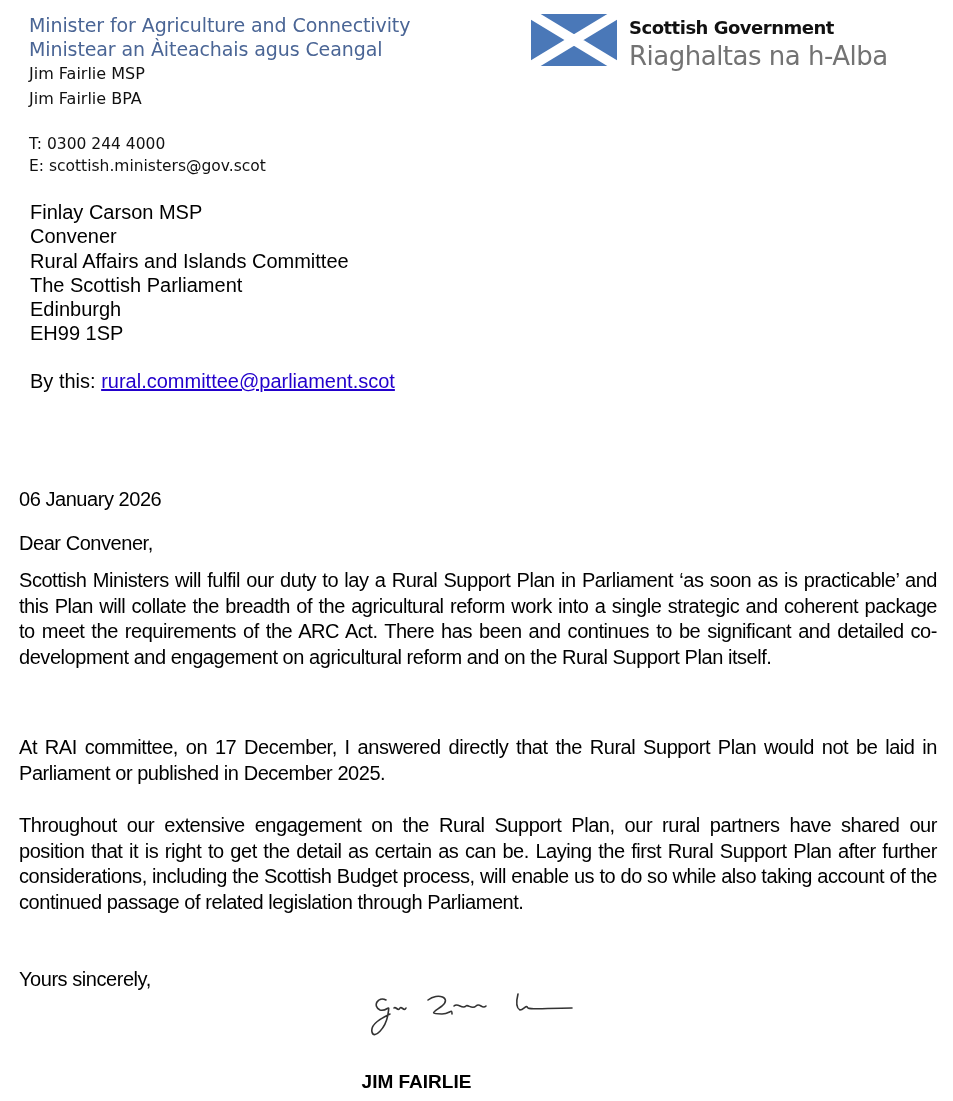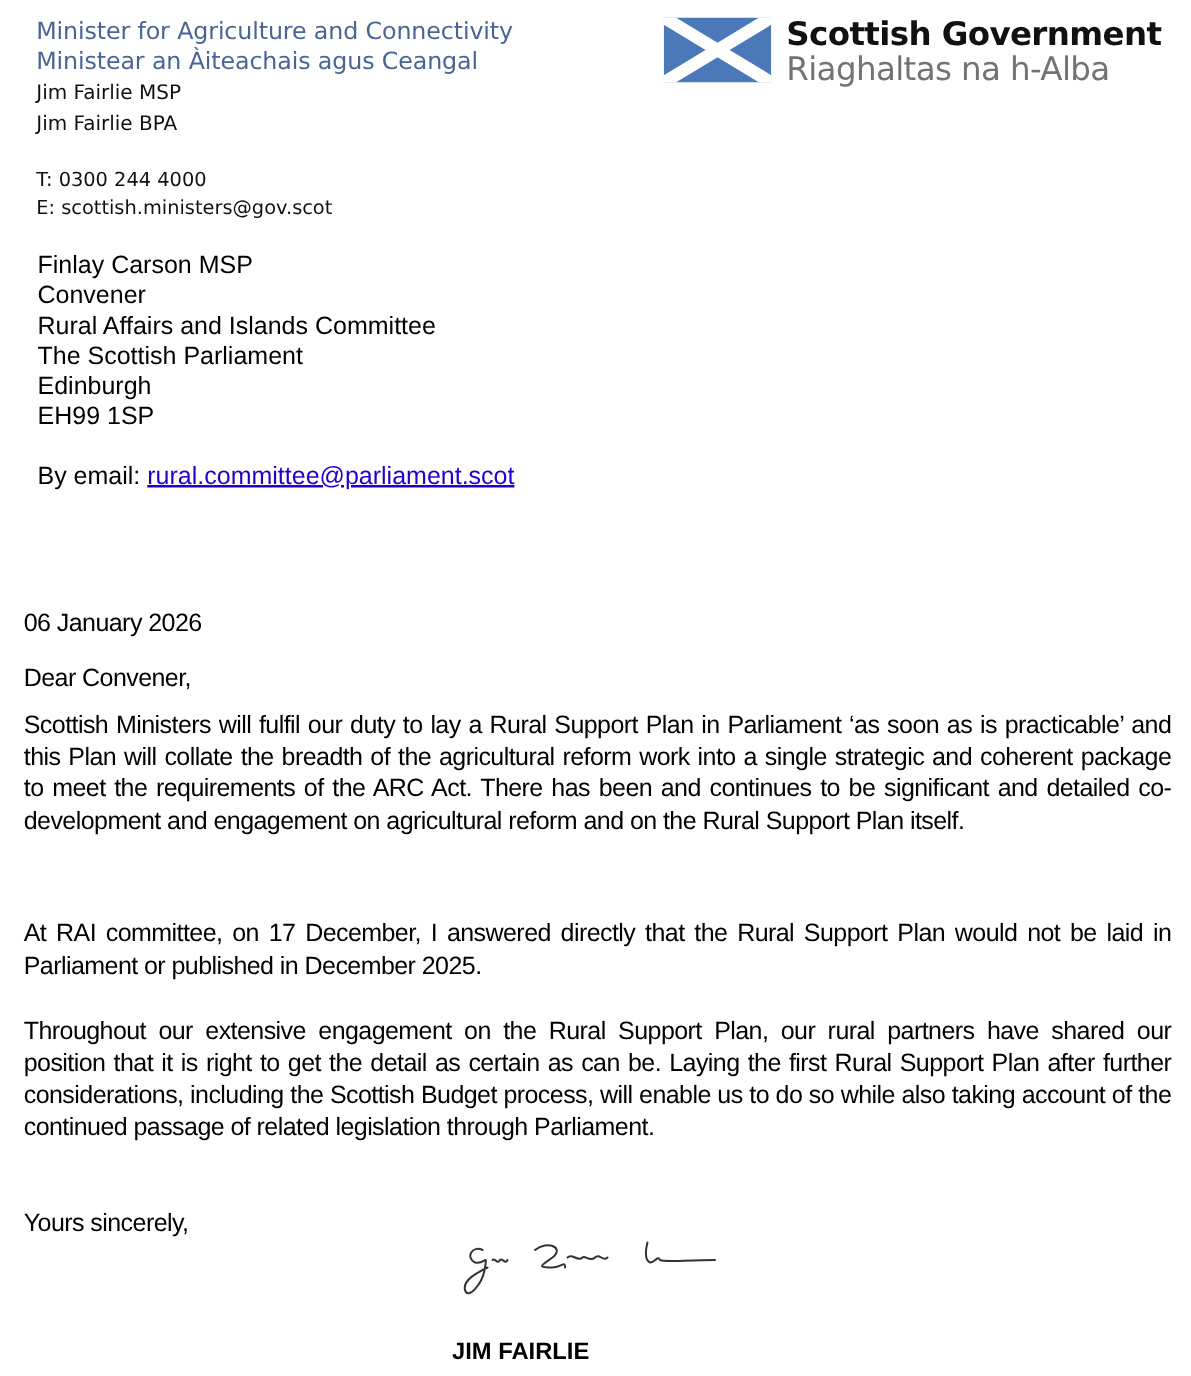--- a/index.html
+++ b/index.html
@@ -4,21 +4,21 @@
   <style>
     html, body { margin: 0; padding: 0; background: #ffffff; }
     body { width: 953px; height: 1101px; position: relative; overflow: hidden; color: #000; }
     .hdr-left { position: absolute; left: 29px; top: 13px; font-family: "DejaVu Sans", sans-serif; }
     .hdr-left .title { color: #4a6595; font-size: 19px; line-height: 24px; letter-spacing: -0.1px; }
     .hdr-left .name { color: #111; font-size: 16px; line-height: 25px; }
     .hdr-left .contact { color: #111; font-size: 15.5px; line-height: 22px; }
     .logo { position: absolute; left: 531px; top: 14px; display: flex; align-items: flex-start; }
     .logo svg { display: block; }
     .logo .txt { margin-left: 12px; font-family: "DejaVu Sans", sans-serif; }
-    .logo .en { font-size: 26px; font-weight: bold; color: #111; line-height: 28px; letter-spacing: -0.5px; }
+    .logo .en { font-size: 18px; font-weight: bold; color: #111; line-height: 28px; letter-spacing: -0.5px; }
     .logo .gd { font-size: 26px; color: #737373; line-height: 28px; letter-spacing: -0.5px; }
     .addr { position: absolute; left: 30px; top: 200px; font-family: "Liberation Sans", sans-serif; font-size: 20px; line-height: 24.3px; }
     .byemail { position: absolute; left: 30px; top: 370px; font-family: "Liberation Sans", sans-serif; font-size: 20px; }
     .byemail a { color: #1a0dab; text-decoration: underline; color: #2200cc; }
     .body { position: absolute; left: 19px; width: 918px; font-family: "Liberation Sans", sans-serif; font-size: 20px; line-height: 25.5px; letter-spacing: -0.45px; }
     .just { text-align: justify; }
     .date { top: 487px; }
     .salute { top: 531px; }
     .p1 { top: 568px; }
     .p2 { top: 735px; }
@@ -54,21 +54,21 @@
 <div class="addr">
   <div>Finlay Carson MSP</div>
   <div>Convener</div>
   <div>Rural Affairs and Islands Committee</div>
   <div>The Scottish Parliament</div>
   <div>Edinburgh</div>
   <div>EH99 1SP</div>
 </div>
 
 <div class="byemail">
-  <span>By email: </span><a>rural.committee@parliament.scot</a>
+  <span>By this: </span><a>rural.committee@parliament.scot</a>
 </div>
 
 <div class="body date">06 January 2026</div>
 <div class="body salute">Dear Convener,</div>
 <div class="body just p1">Scottish Ministers will fulfil our duty to lay a Rural Support Plan in Parliament ‘as soon as is practicable’ and this Plan will collate the breadth of the agricultural reform work into a single strategic and coherent package to meet the requirements of the ARC Act. There has been and continues to be significant and detailed co-development and engagement on agricultural reform and on the Rural Support Plan itself.</div>
 <div class="body just p2">At RAI committee, on 17 December, I answered directly that the Rural Support Plan would not be laid in Parliament or published in December 2025.</div>
 <div class="body just p3">Throughout our extensive engagement on the Rural Support Plan, our rural partners have shared our position that it is right to get the detail as certain as can be. Laying the first Rural Support Plan after further considerations, including the Scottish Budget process, will enable us to do so while also taking account of the continued passage of related legislation through Parliament.</div>
 <div class="body closing">Yours sincerely,</div>
 
 <svg class="sig" width="220" height="60" viewBox="0 0 220 60">

